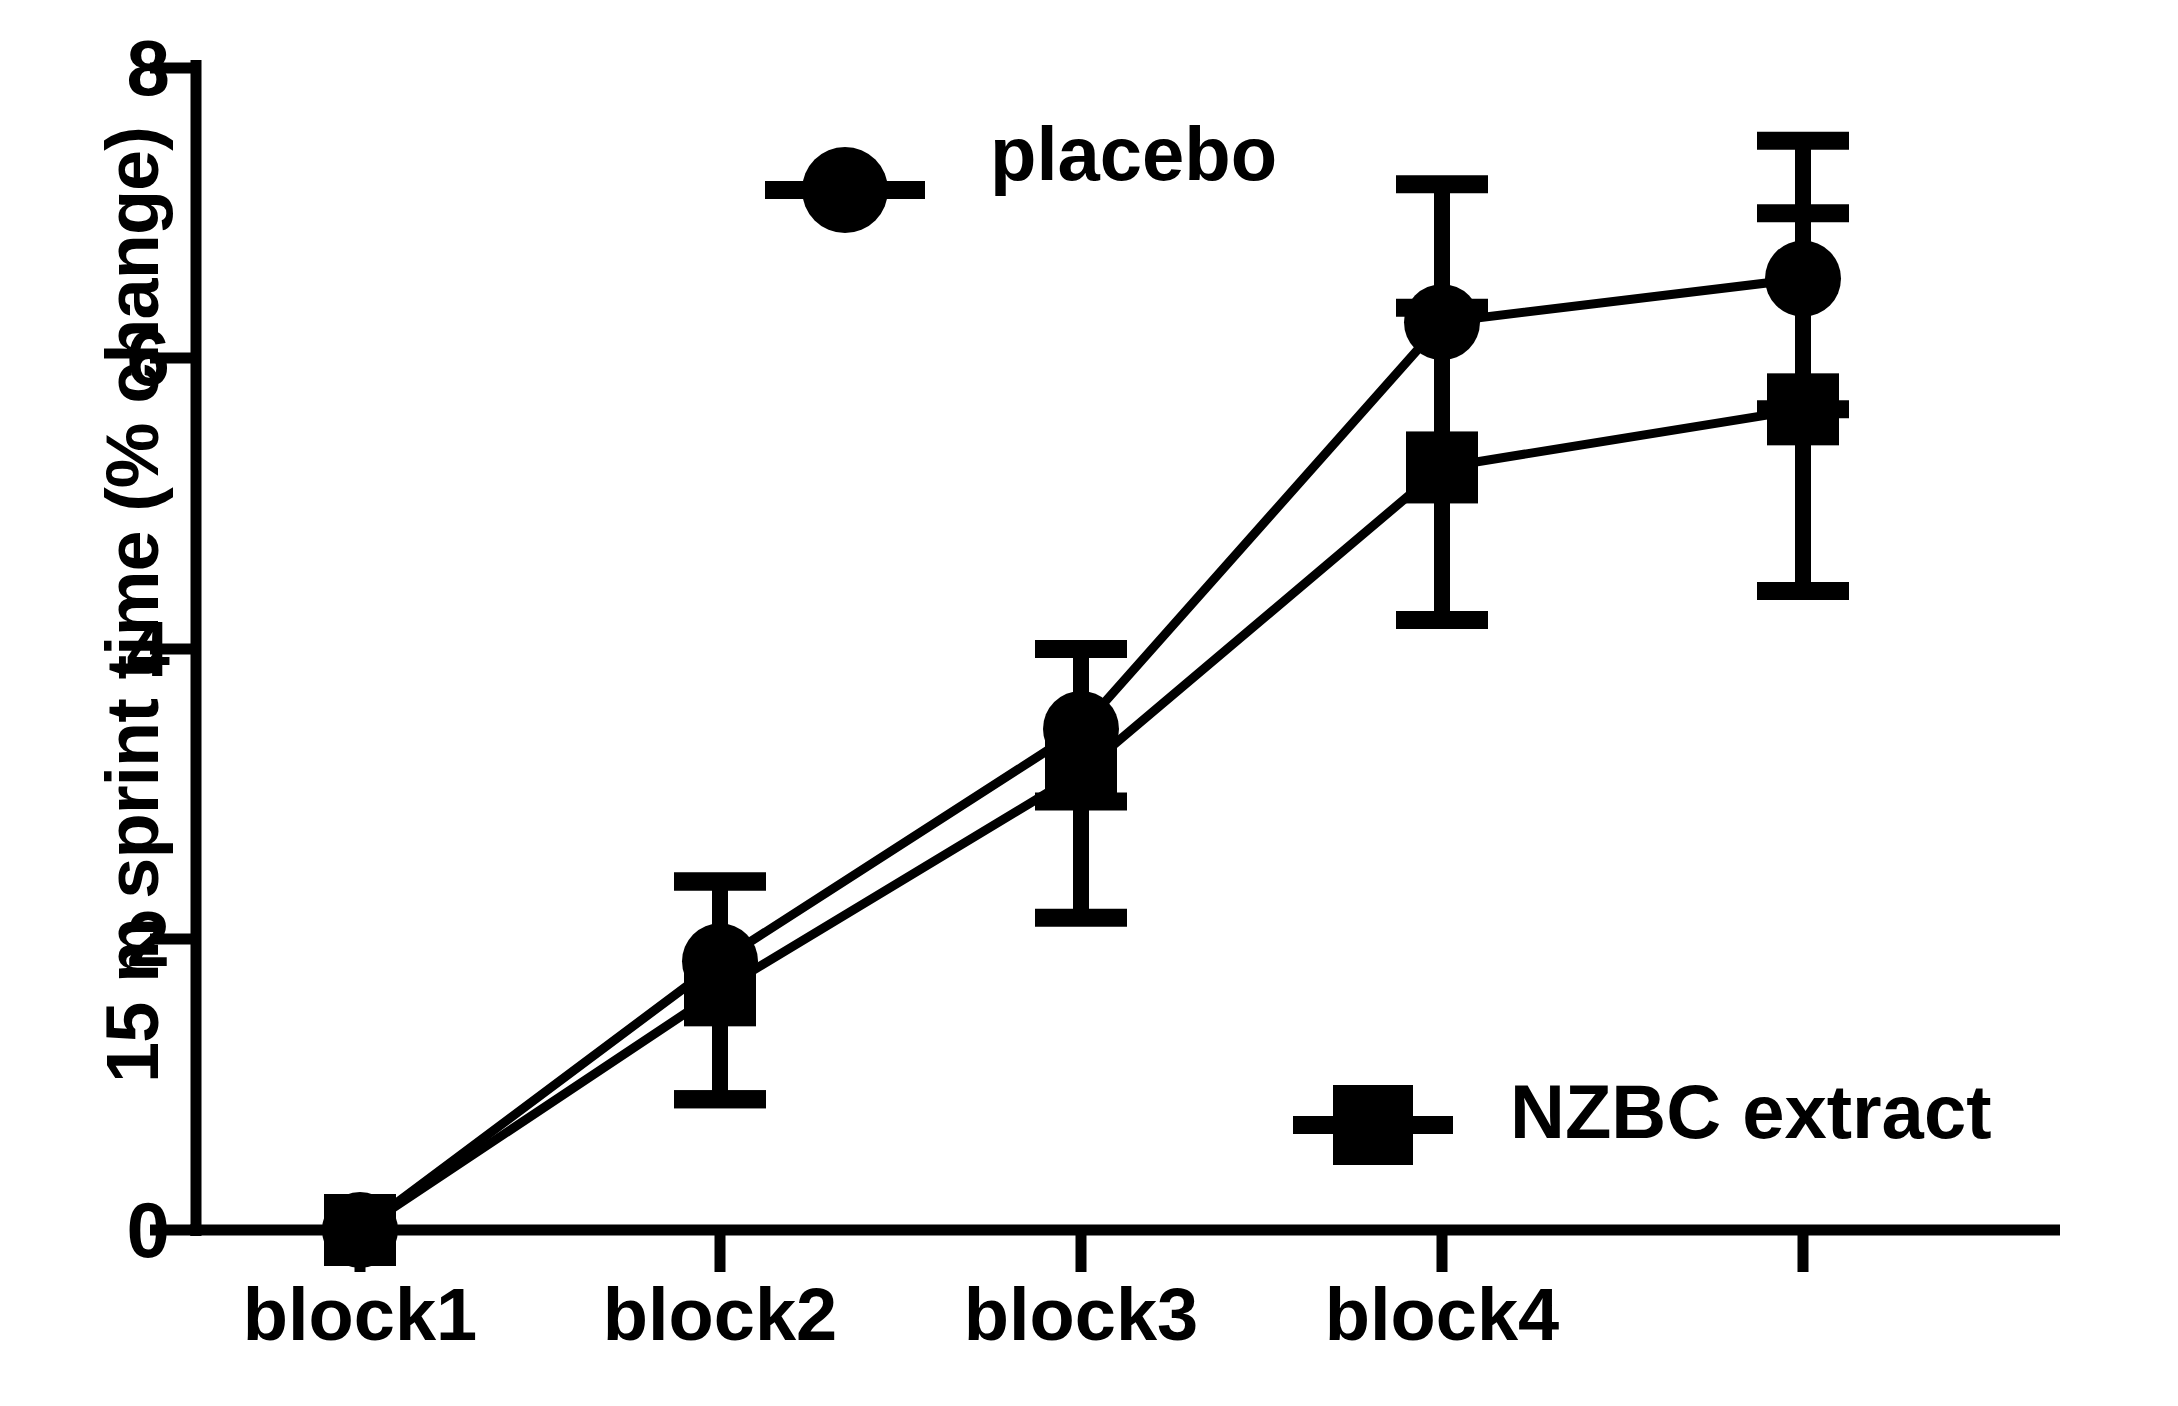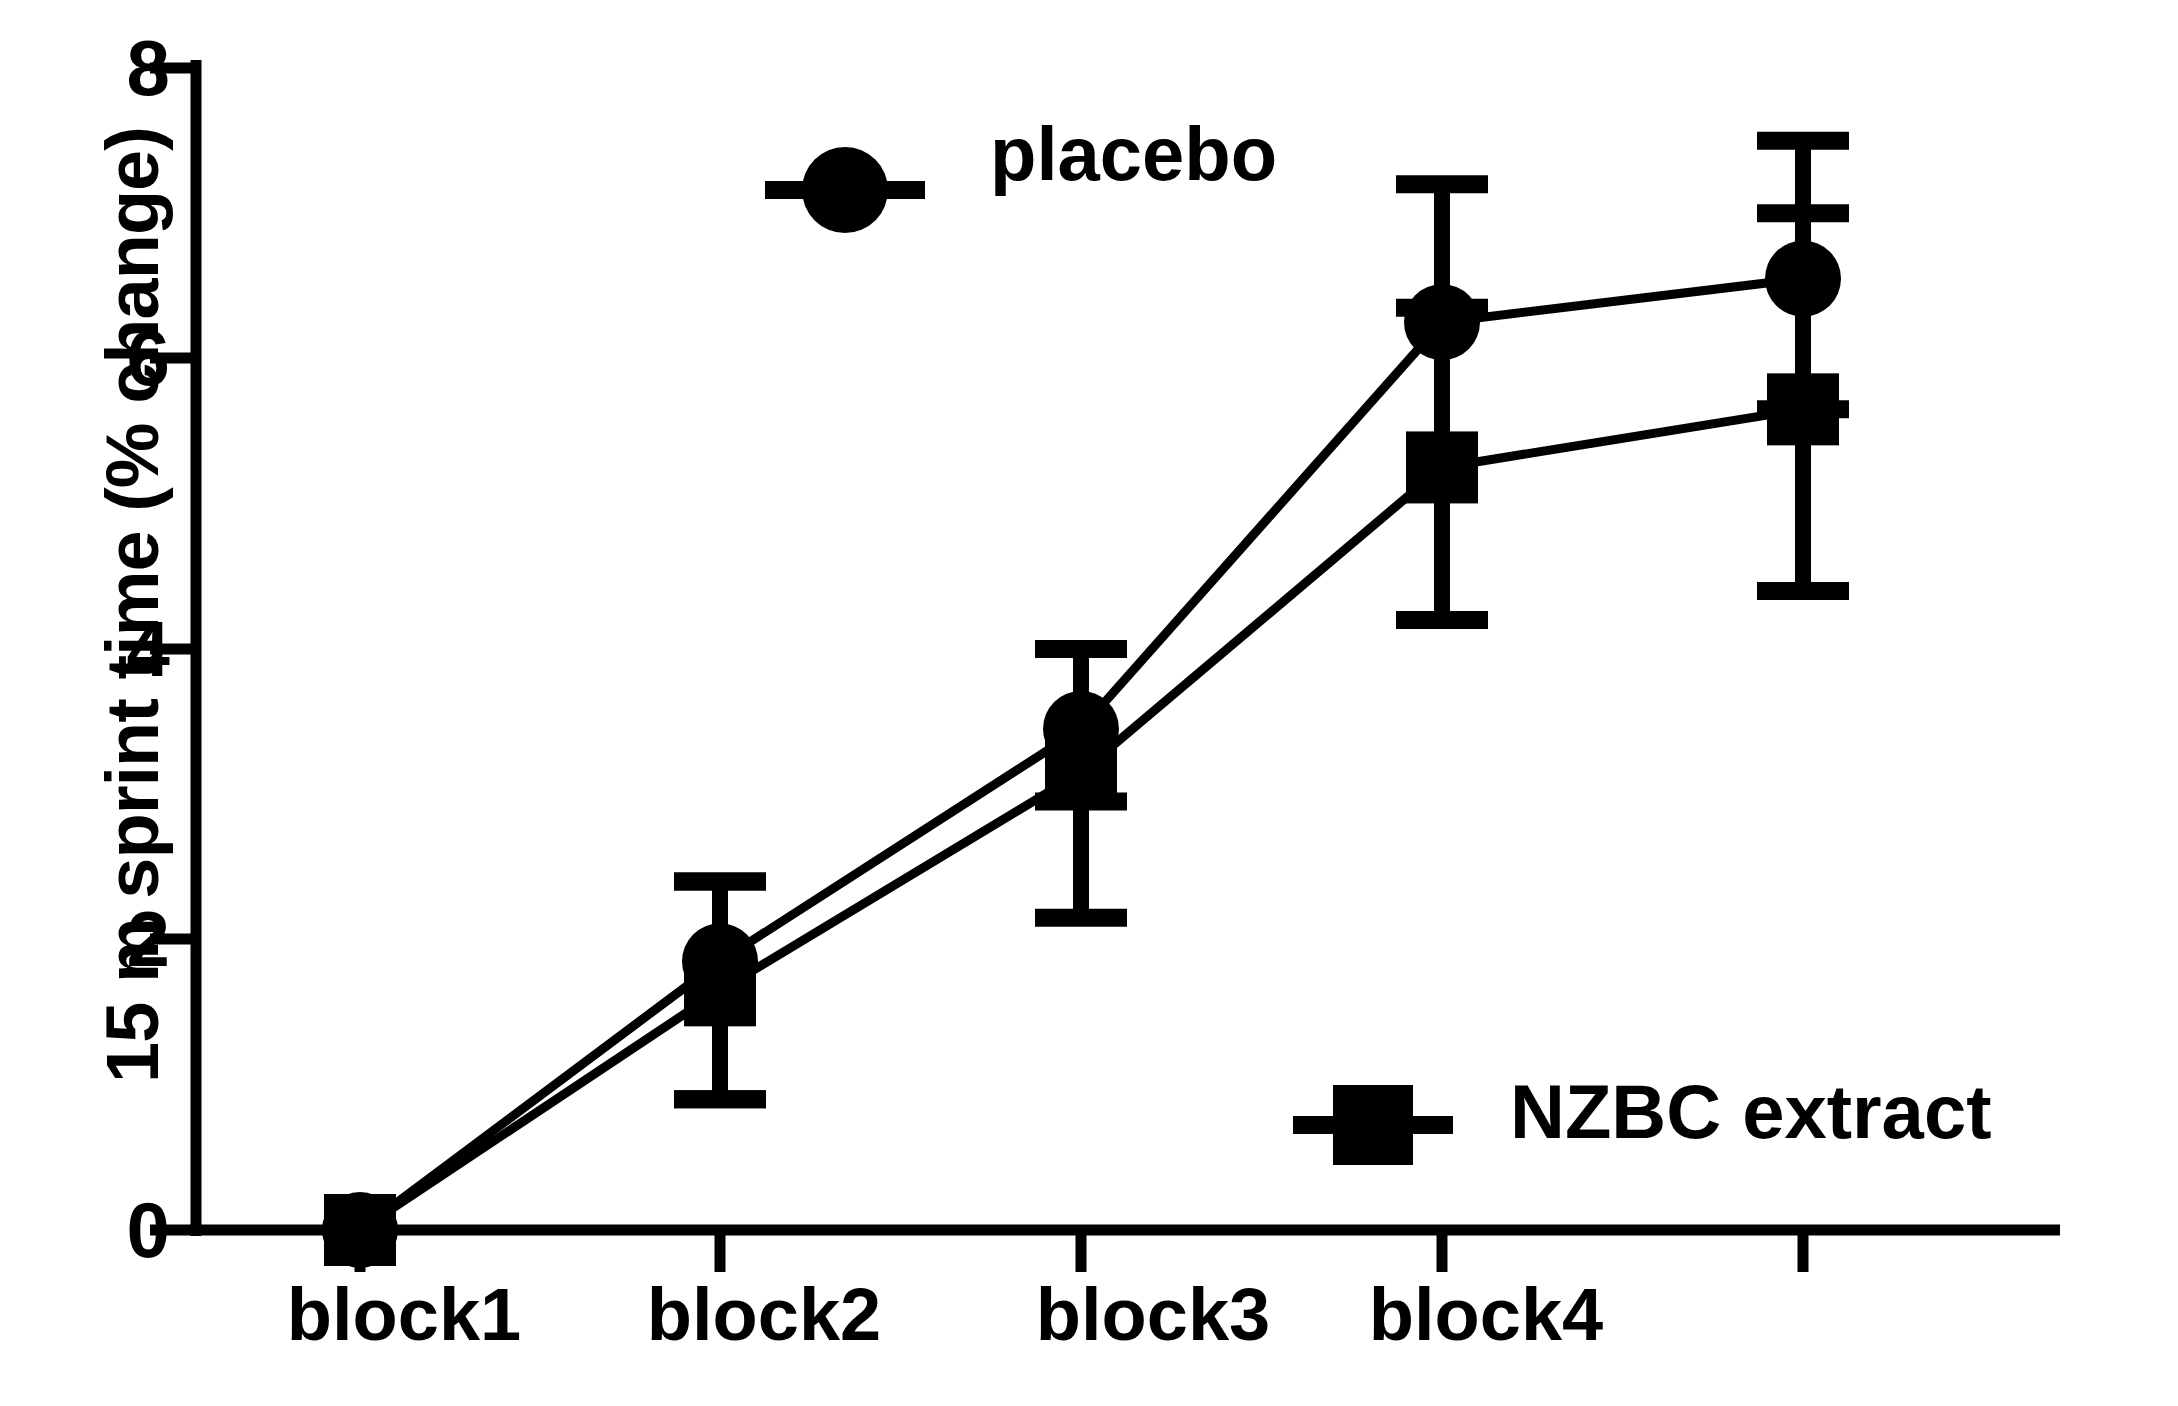--- a/index.html
+++ b/index.html
@@ -6,42 +6,42 @@
   body{width:2178px;height:1406px;font-family:"Liberation Sans",sans-serif;overflow:hidden;}
   #root{position:relative;width:2178px;height:1406px;background:#fff;}
   #ylabel{
     position:absolute;left:-498px;top:560px;width:1260px;height:90px;
     transform:rotate(-90deg);transform-origin:center center;
     display:flex;align-items:center;justify-content:center;
     font-size:74px;font-weight:bold;color:#000;letter-spacing:-1px;white-space:nowrap;
   }
   .ytick-label{position:absolute;right:0;transform:translateY(-50%);font-size:78px;font-weight:bold;color:#000;text-align:right;width:120px;line-height:1;}
   #ytick-wrap{position:absolute;left:20px;top:0;width:150px;height:1406px;}
-  .xtick-label{position:absolute;transform:translateX(-50%);font-size:74px;font-weight:bold;color:#000;white-space:nowrap;top:1272px;margin-left:44px;}
+  .xtick-label{position:absolute;transform:translateX(-50%);font-size:74px;font-weight:bold;color:#000;white-space:nowrap;top:1272px;}
   svg{position:absolute;left:0;top:0;}
   .legend-text{position:absolute;font-size:76px;font-weight:bold;color:#000;white-space:nowrap;}
 </style>
 </head>
 <body>
 
 <div id="root">
 
   <div id="ylabel">15 m sprint time (% change)</div>
 
   <div id="ytick-wrap">
     <div class="ytick-label" style="top:68px">8</div>
     <div class="ytick-label" style="top:358px">6</div>
     <div class="ytick-label" style="top:649px">4</div>
     <div class="ytick-label" style="top:939px">2</div>
     <div class="ytick-label" style="top:1230px">0</div>
   </div>
 
   <div class="xtick-label" style="left:360px">block1</div>
   <div class="xtick-label" style="left:720px">block2</div>
-  <div class="xtick-label" style="left:1109px">block3</div>
+  <div class="xtick-label" style="left:1081px">block3</div>
   <div class="xtick-label" style="left:1442px">block4</div>
 
   <svg id="plot" width="2178" height="1406">
     <g id="axes">
       <line id="yaxis" x1="196" y1="60" x2="196" y2="1236" stroke="#000" stroke-width="11"></line>
       <line id="xaxis" x1="190" y1="1230" x2="2060" y2="1230" stroke="#000" stroke-width="11"></line>
       <g id="yticks" stroke="#000" stroke-width="11">
         <line x1="150" y1="68" x2="196" y2="68"></line>
         <line x1="150" y1="358" x2="196" y2="358"></line>
         <line x1="150" y1="649" x2="196" y2="649"></line>

